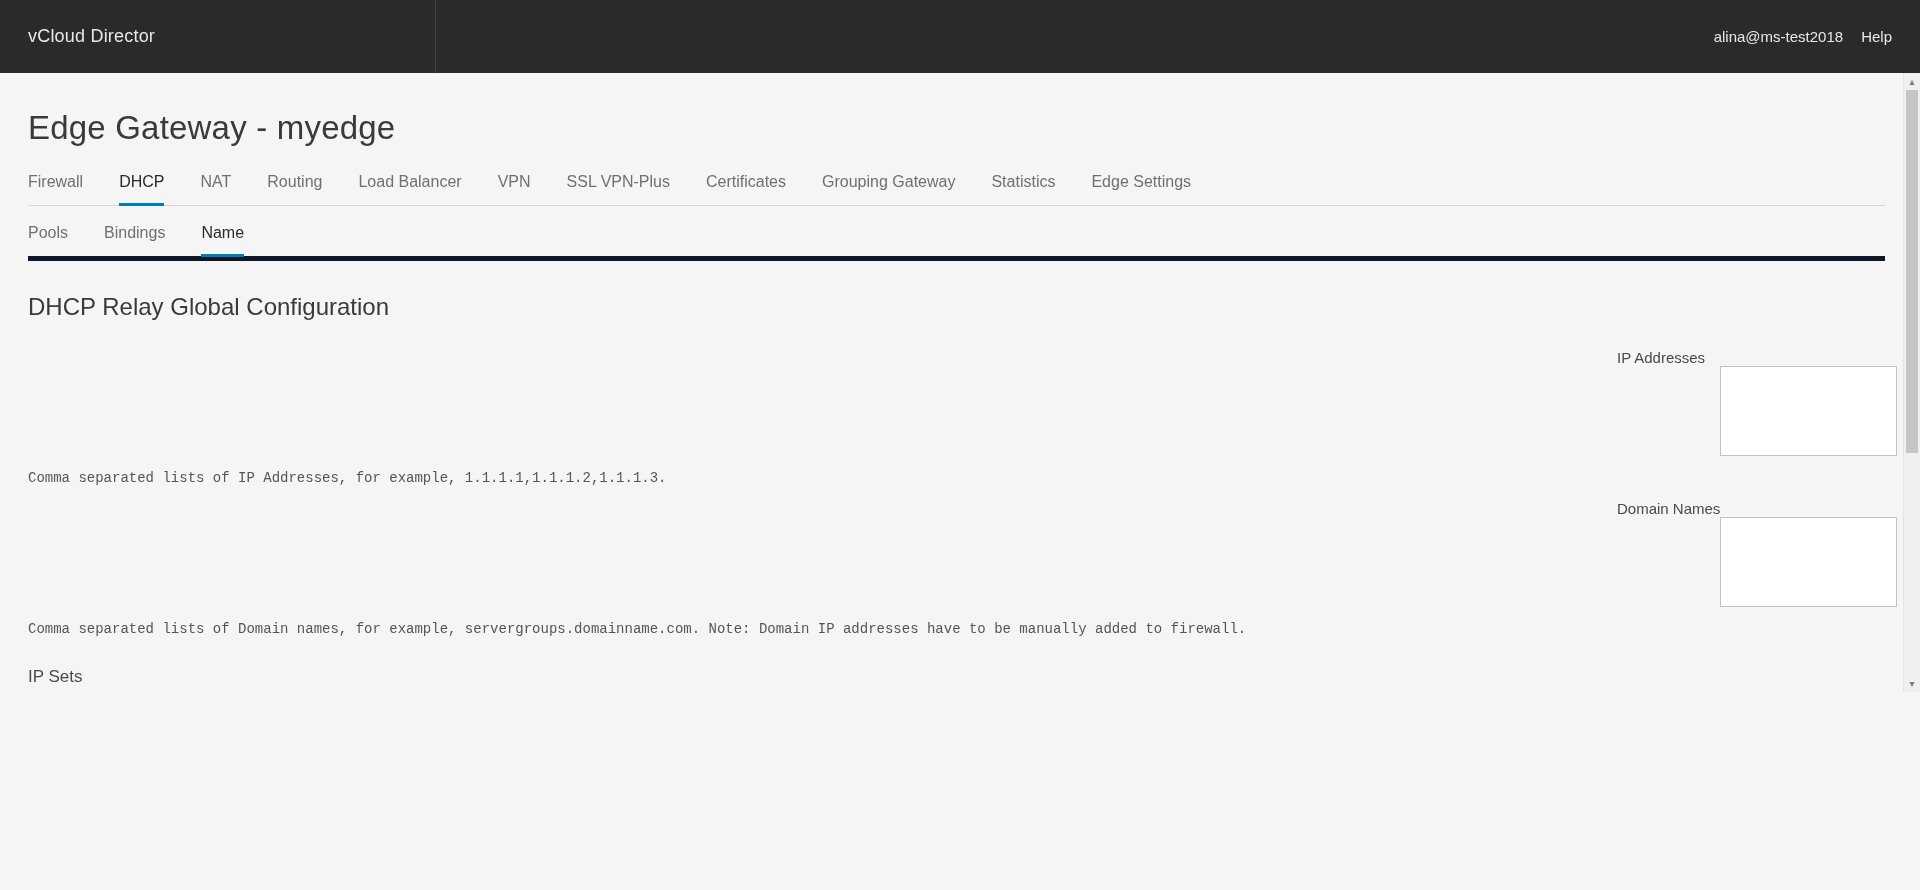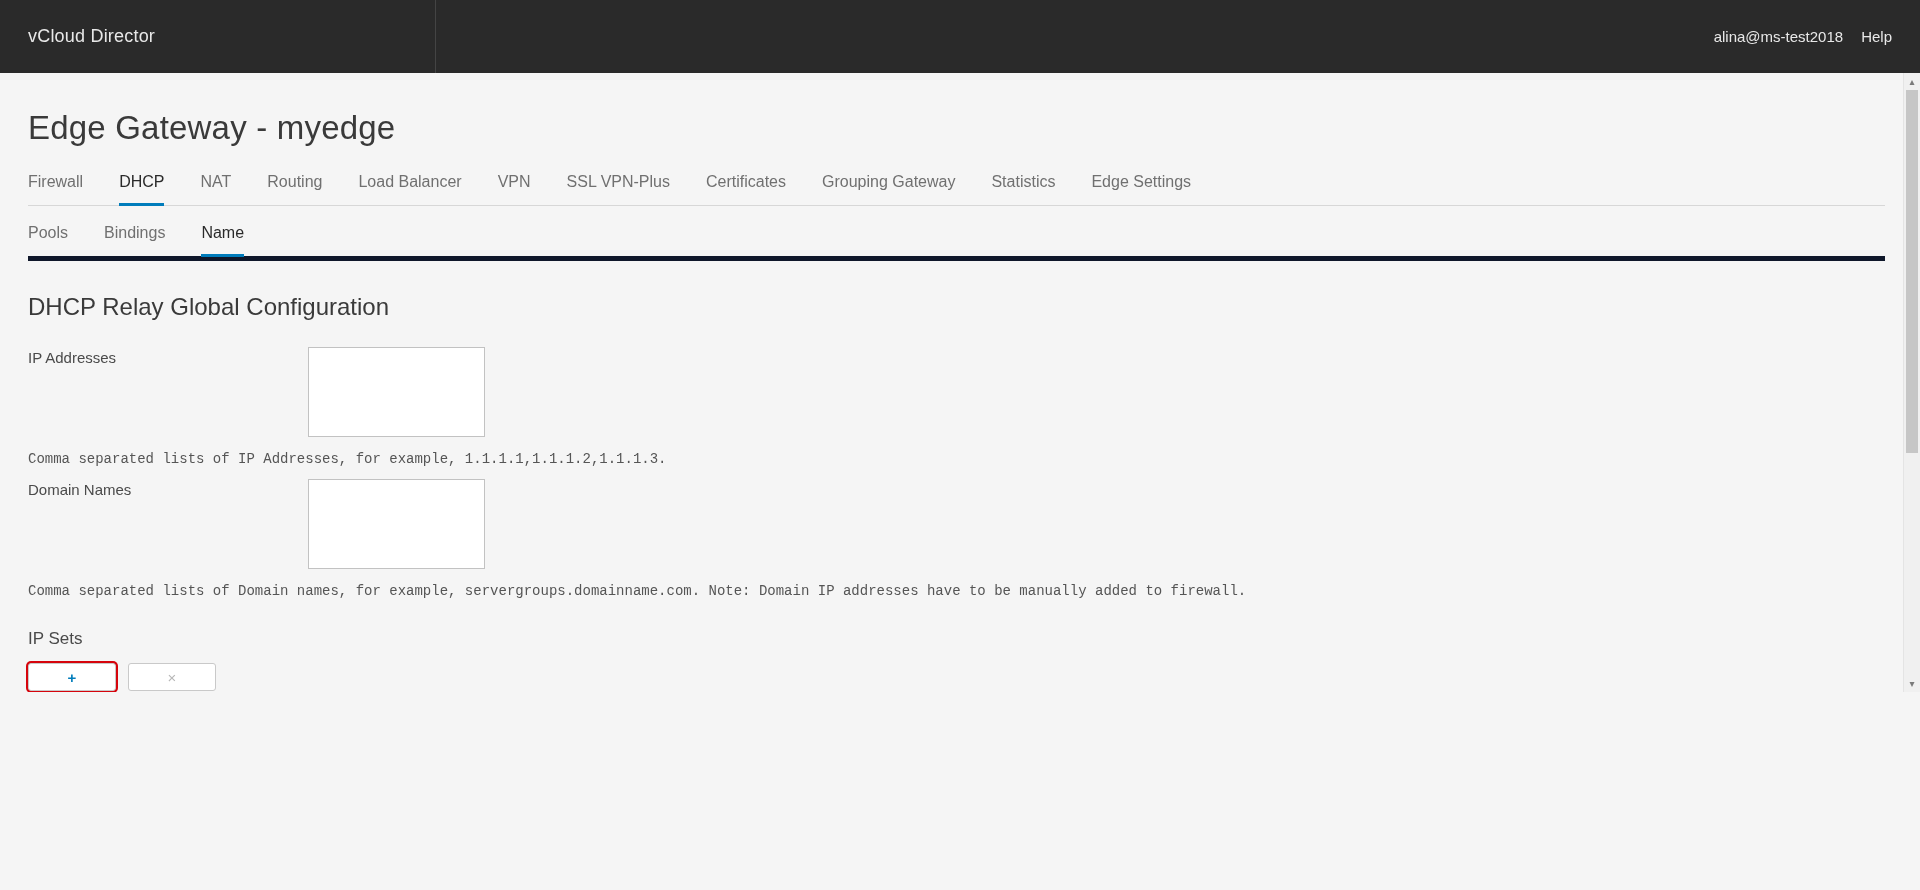--- a/index.html
+++ b/index.html
@@ -32,21 +32,21 @@
     .tabrow { border-bottom: 1px solid #d7d7d7; display: flex; gap: 36px; padding-bottom: 0; margin-bottom: 0; }
     .tab { font-size: 16px; color: #707070; padding: 0 0 14px 0; cursor: pointer; white-space: nowrap; }
     .tab.active-main { color: #2a2a2a; font-weight: 500; border-bottom: 3px solid #007cbb; margin-bottom: -1px; padding-bottom: 11px; }
 
     .subtabs { border-bottom: 5px solid #0f172a; display: flex; gap: 36px; margin-top: 18px; padding-bottom: 0; width: calc(100% - 12px); }
     .subtab { font-size: 16px; color: #707070; padding: 0 0 14px 0; cursor: pointer; }
     .subtab.active-sub { color: #2a2a2a; font-weight: 400; border-bottom: 3px solid #007cbb; margin-bottom: -1px; padding-bottom: 11px; }
 
     .section-title { font-size: 24px; font-weight: 300; color: #3a3a3a; margin-top: 32px; margin-bottom: 26px; }
 
-    .form-row { display: flex; align-items: flex-start; margin-bottom: 10px; }
+    .form-row { display: flex; align-items: flex-end; margin-bottom: 10px; flex-direction: column; }
     .form-label { width: 280px; font-size: 15px; color: #4a4a4a; padding-top: 2px; }
     .txtarea {
       width: 177px; height: 90px; border: 1px solid #c2c2c2; background: #fff;
       resize: none; font-family: inherit; font-size: 14px; padding: 6px;
     }
     .help { font-size: 14px; color: #555; margin: 14px 0 12px 0; font-family: Liberation Mono, monospace; }
 
     .ip-sets-title { font-size: 17px; color: #4a4a4a; margin-top: 30px; margin-bottom: 14px; }
 
     .btn-row { display: flex; gap: 12px; margin-bottom: 10px; }

